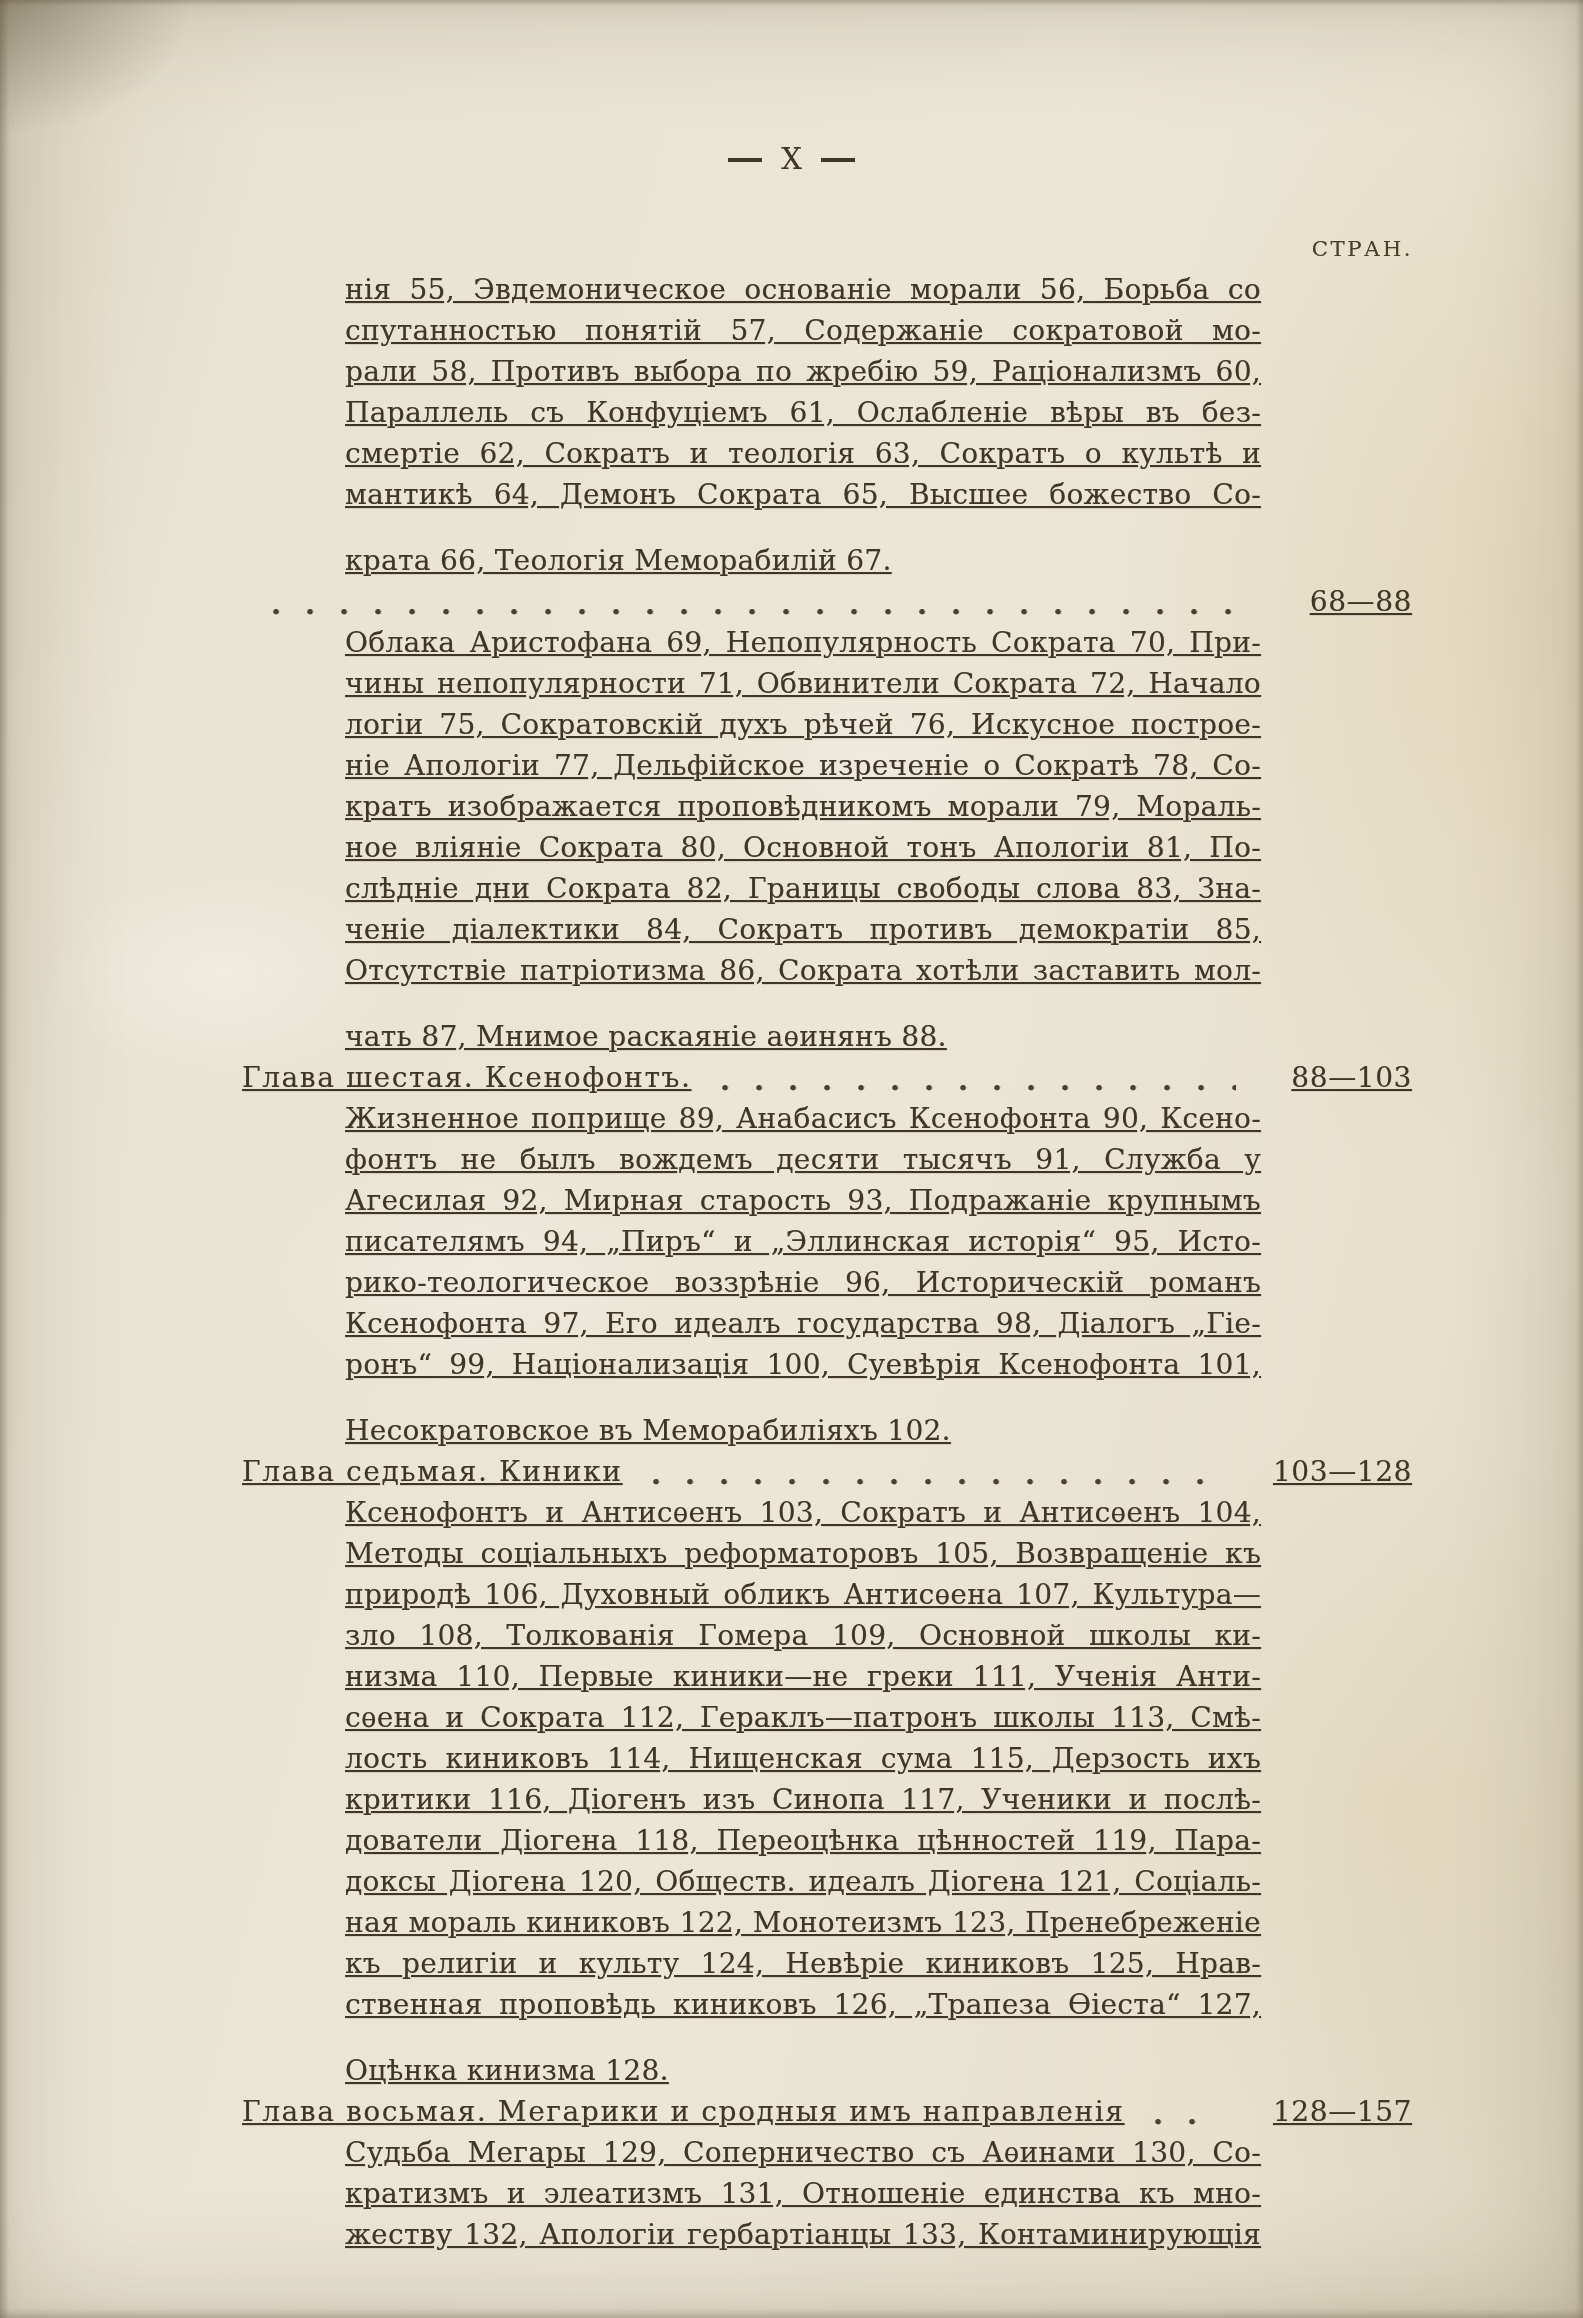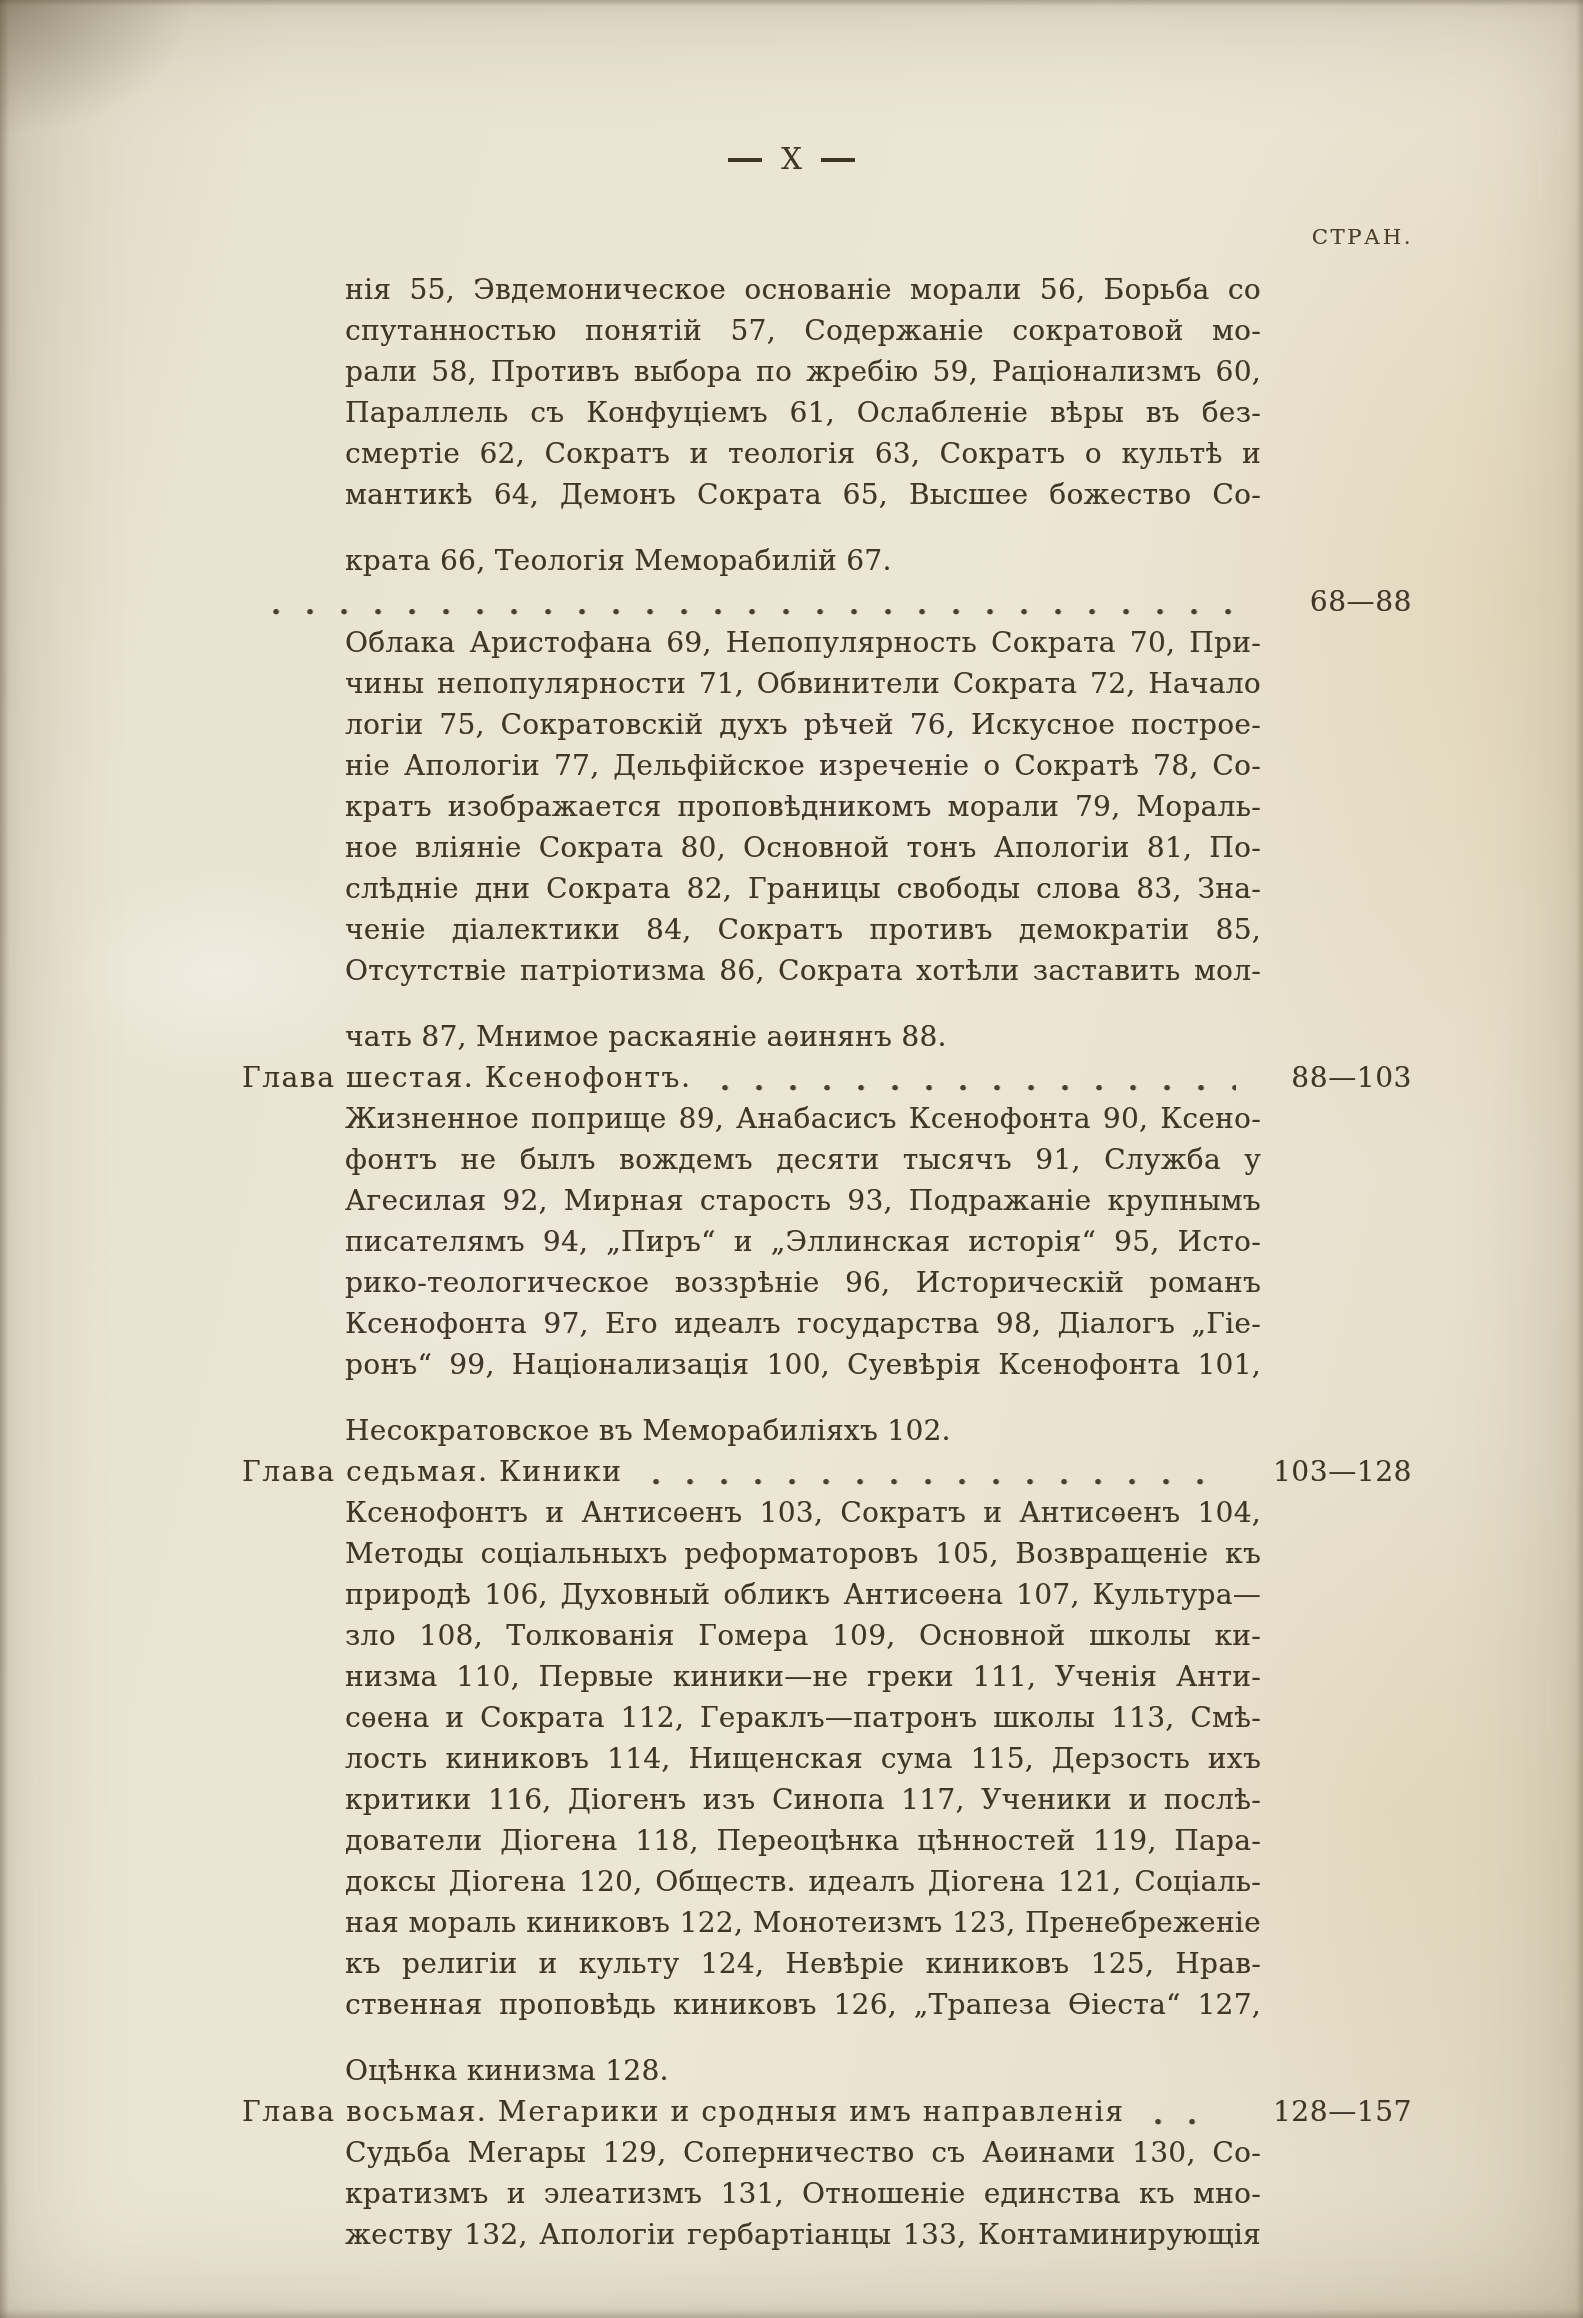--- a/index.html
+++ b/index.html
@@ -42,39 +42,39 @@
   .folio .rule {
     display: inline-block;
     width: 34px; height: 3.1px;
     background: var(--ink, #3f3627);
     vertical-align: 7.5px;
     margin: 0 19px;
     box-shadow: 0 0 0.6px rgba(63,54,39,0.5);
   }
   .col-header {
     position: absolute;
-    top: 224px;
+    top: 236px;
     right: 170px;
     font-size: 21.3px;
     letter-spacing: 2.5px;
     color: #4a402a;
     text-shadow: 0 0 0.6px rgba(74,64,42,0.5);
   }
 
   .toc {
     position: absolute;
     left: 242px;
     top: 269px;
     width: 1170px;
     font-size: 28px;
     line-height: 41px;
     letter-spacing: 0.3px;
     text-shadow: 0.3px 0.3px 0.6px rgba(63,54,39,0.42);
   }
-  .toc-line { height: 41px; white-space: nowrap; }
+  .toc-line { height: 41px; white-space: nowrap; text-decoration: underline; }
   .para-line {
     margin-left: 103px;
     width: 916px;
     white-space: normal;
     text-align: justify;
     text-align-last: justify;
   }
   .para-line.last { text-align-last: left; margin-top: 25px; }
   .chapter-line {
     display: flex;

